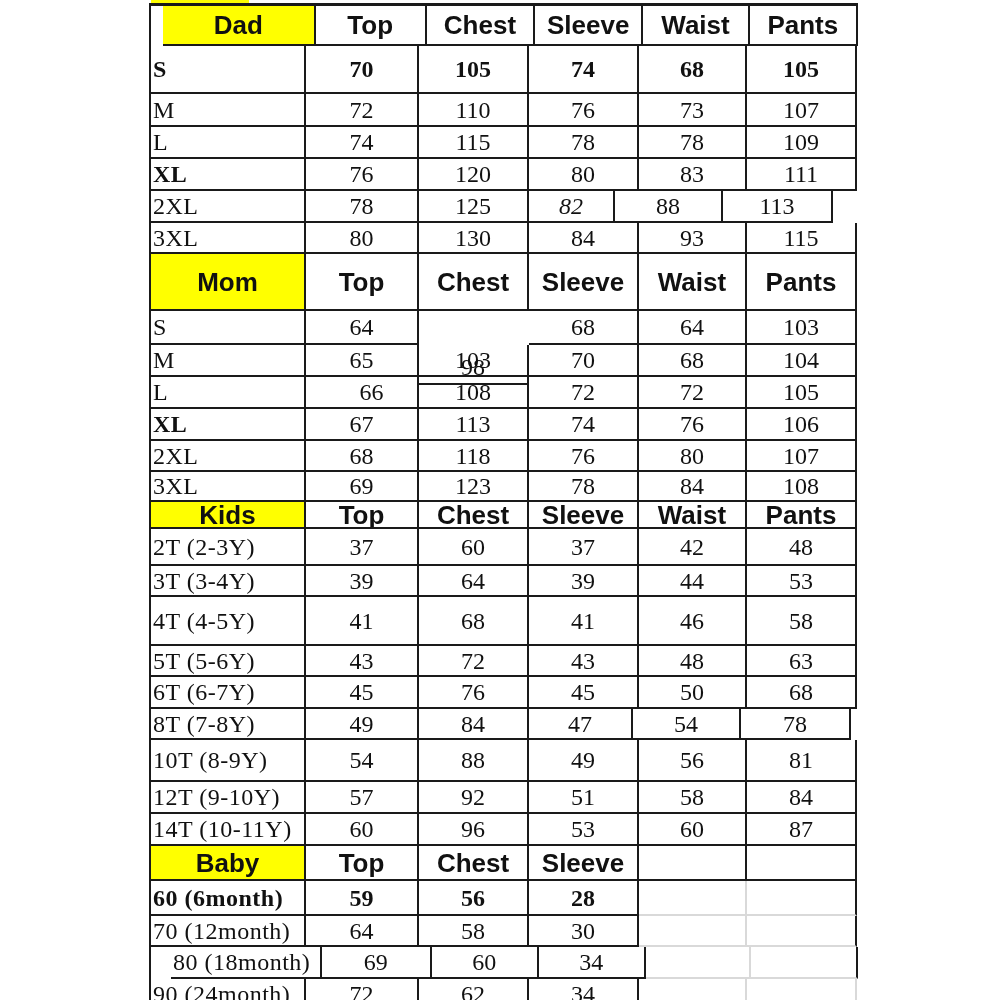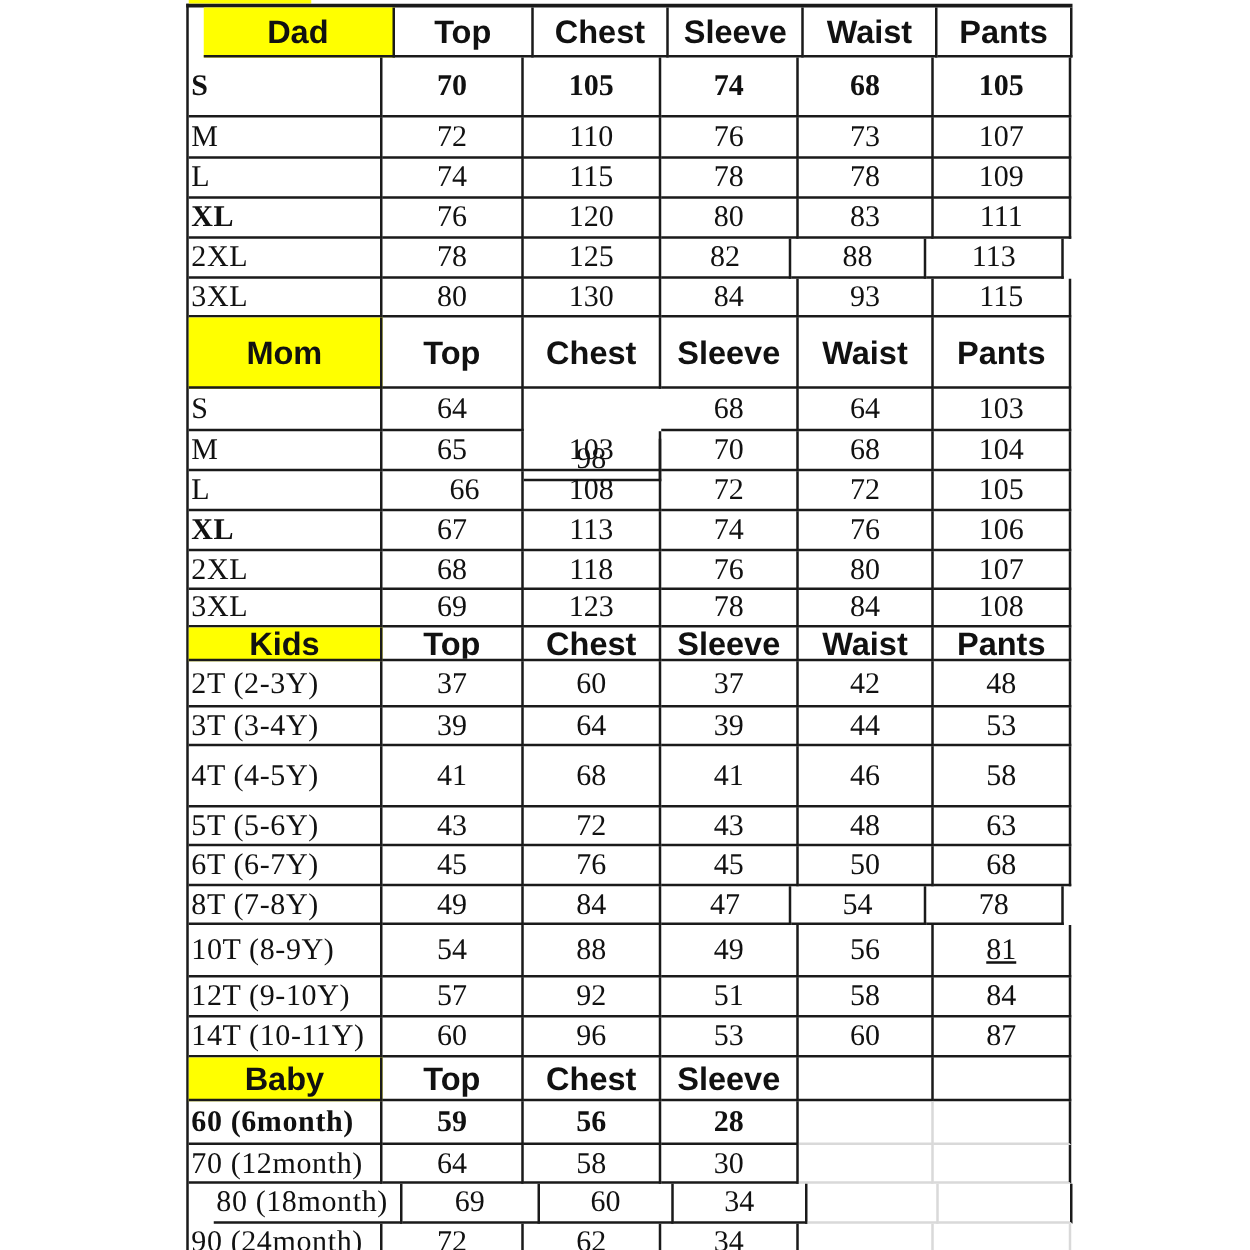--- a/index.html
+++ b/index.html
@@ -84,21 +84,21 @@
         <div class="cell data" style="width: 113px;">76</div>
         <div class="cell data" style="width: 110px;">120</div>
         <div class="cell data" style="width: 110px;">80</div>
         <div class="cell data" style="width: 108px;">83</div>
         <div class="cell data" style="width: 110px;">111</div>
       </div>
       <div class="row" style="height: 32px;">
         <div class="cell data label" style="width: 155px;">2XL</div>
         <div class="cell data" style="width: 113px;">78</div>
         <div class="cell data" style="width: 110px;">125</div>
-        <div class="cell data" style="width: 104px;">82</div>
+        <div class="cell data" style="width: 86px; font-style: italic;">82</div>
         <div class="cell data" style="width: 108px;">88</div>
         <div class="cell data" style="width: 110px;">113</div>
       </div>
       <div class="row" style="height: 31px;">
         <div class="cell data label" style="width: 155px;">3XL</div>
         <div class="cell data" style="width: 113px;">80</div>
         <div class="cell data" style="width: 110px;">130</div>
         <div class="cell data" style="width: 110px;">84</div>
         <div class="cell data" style="width: 108px;">93</div>
         <div class="cell data" style="width: 110px;">115</div>
@@ -214,21 +214,21 @@
         <div class="cell data" style="width: 104px;">47</div>
         <div class="cell data" style="width: 108px;">54</div>
         <div class="cell data" style="width: 110px;">78</div>
       </div>
       <div class="row" style="height: 42px;">
         <div class="cell data label" style="width: 155px;">10T (8-9Y)</div>
         <div class="cell data" style="width: 113px;">54</div>
         <div class="cell data" style="width: 110px;">88</div>
         <div class="cell data" style="width: 110px;">49</div>
         <div class="cell data" style="width: 108px;">56</div>
-        <div class="cell data" style="width: 110px; text-decoration: underline;">81</div>
+        <div class="cell data" style="width: 110px;">81</div>
       </div>
       <div class="row" style="height: 32px;">
         <div class="cell data label" style="width: 155px;">12T (9-10Y)</div>
         <div class="cell data" style="width: 113px;">57</div>
         <div class="cell data" style="width: 110px;">92</div>
         <div class="cell data" style="width: 110px;">51</div>
         <div class="cell data" style="width: 108px;">58</div>
         <div class="cell data" style="width: 110px;">84</div>
       </div>
       <div class="row" style="height: 32px;">

